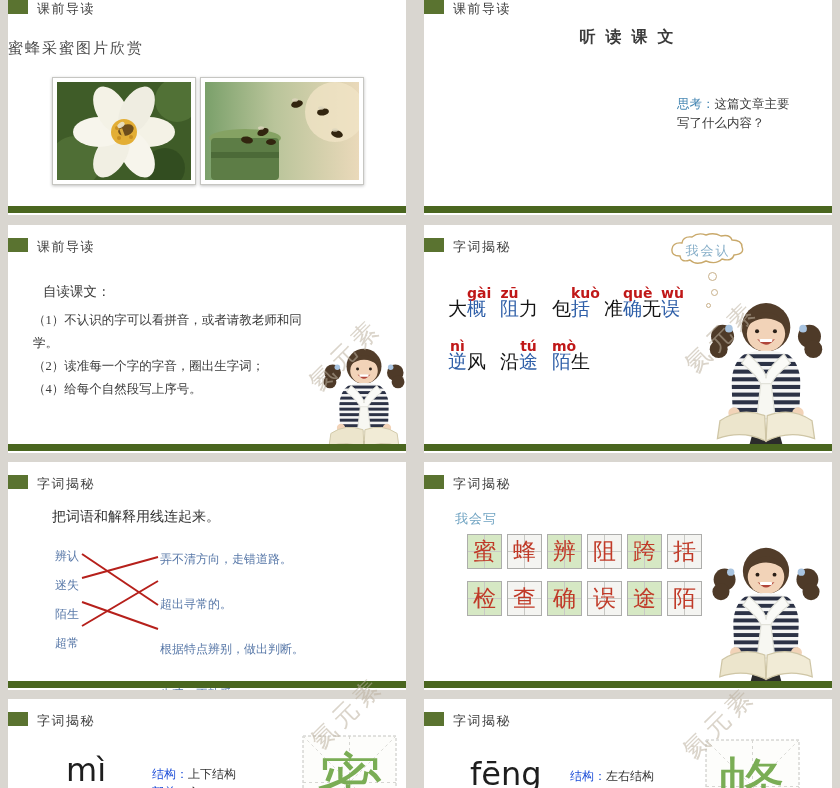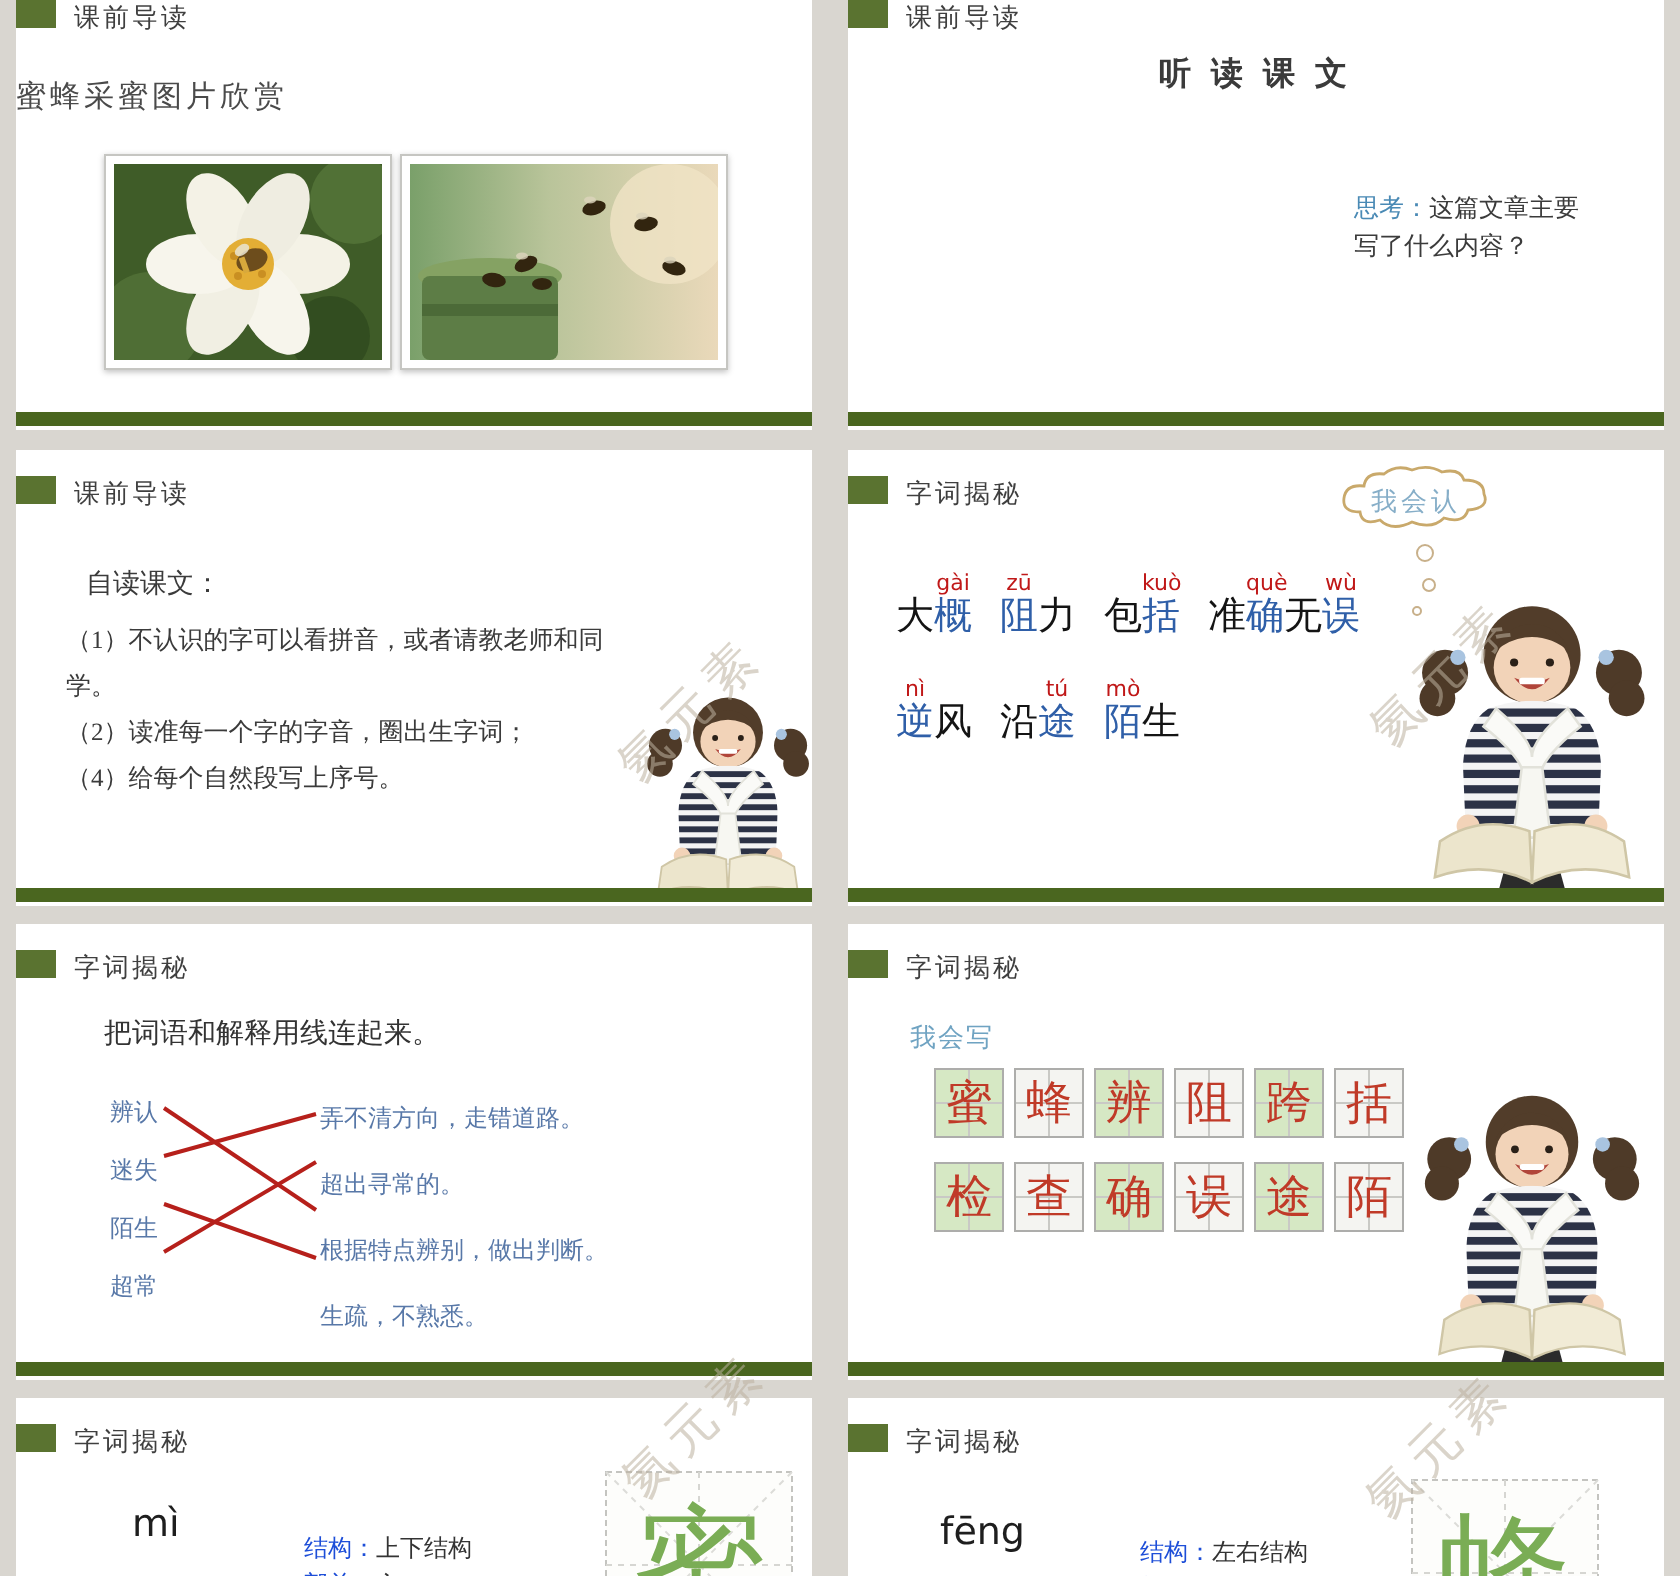--- a/index.html
+++ b/index.html
@@ -35,41 +35,41 @@
   .cloud{position:absolute;left:244px;top:6px;width:80px;height:38px}
   .cloud .cl-txt{position:absolute;left:0;right:0;top:11px;text-align:center;font-size:13px;color:#86aec8;letter-spacing:2px}
   .trail{position:absolute;border:1px solid #c8b08a;border-radius:50%;background:#fff}
   .tr1{left:284px;top:47px;width:7px;height:7px}
   .tr2{left:287px;top:64px;width:5px;height:5px}
   .tr3{left:282px;top:78px;width:3px;height:3px}
   .words{position:absolute;left:24px;top:60px}
   .word-row{display:flex;gap:14px;margin-bottom:19px}
   .word{display:flex}
   .char-col{width:19px;text-align:center}
-  .pinyin{display:block;height:14px;font-family:"DejaVu Sans",sans-serif;font-size:11px;font-weight:normal;color:#c01818}
+  .pinyin{display:block;height:14px;font-family:"DejaVu Sans",sans-serif;font-size:14px;font-weight:bold;color:#c01818}
   .hanzi{display:block;font-size:19px;line-height:20px;color:#141414}
   .hanzi.blue{color:#2f5fa8}
   
   .s5-title{position:absolute;left:44px;top:46px;font-size:14px;color:#333}
   .s5-left{position:absolute;left:47px;top:86px;display:flex;flex-direction:column;gap:12px;font-size:12px;color:#5878a8}
-  .s5-right{position:absolute;left:152px;top:89px;display:flex;flex-direction:column;gap:16px;font-size:12px;color:#5878a8}
+  .s5-right{position:absolute;left:152px;top:89px;display:flex;flex-direction:column;gap:28px;font-size:12px;color:#5878a8}
   .s5-svg{position:absolute;left:0;top:0;pointer-events:none}
   
   .s6-label{position:absolute;left:31px;top:48px;font-size:13px;color:#6fa3c2;letter-spacing:1px}
   .s6-grid{position:absolute;left:43px;top:72px}
   .box-row{display:flex;gap:5px;margin-bottom:12px}
   .cbox{width:33px;height:33px;border:1px solid #adadab;text-align:center;line-height:33px;
         font-size:23px;color:#c03a28;
         background-image:
           linear-gradient(to right,transparent calc(50% - .5px),#c9c9c5 calc(50% - .5px),#c9c9c5 calc(50% + .5px),transparent calc(50% + .5px)),
           linear-gradient(to bottom,transparent calc(50% - .5px),#c9c9c5 calc(50% - .5px),#c9c9c5 calc(50% + .5px),transparent calc(50% + .5px));}
   .cbox.green{background-color:#d6e8c4}
   .cbox.plain{background-color:#f4f4f1}
   
-  .big-pinyin{position:absolute;font-family:"DejaVu Sans",sans-serif;font-size:19px;color:#1e1e1e}
+  .big-pinyin{position:absolute;font-family:"DejaVu Sans",sans-serif;font-size:32px;color:#1e1e1e}
   #s7 .big-pinyin{left:58px;top:52px}
   #s8 .big-pinyin{left:46px;top:56px}
   .info{position:absolute;font-size:12px;line-height:18px;color:#333}
   #s7 .info{left:144px;top:66px}
   #s8 .info{left:146px;top:68px}
   .info .plbl{color:#1d4ed8}
   .mizige{position:absolute}
   #s7 .mizige{left:294px;top:36px}
   #s8 .mizige{left:281px;top:40px}
   

